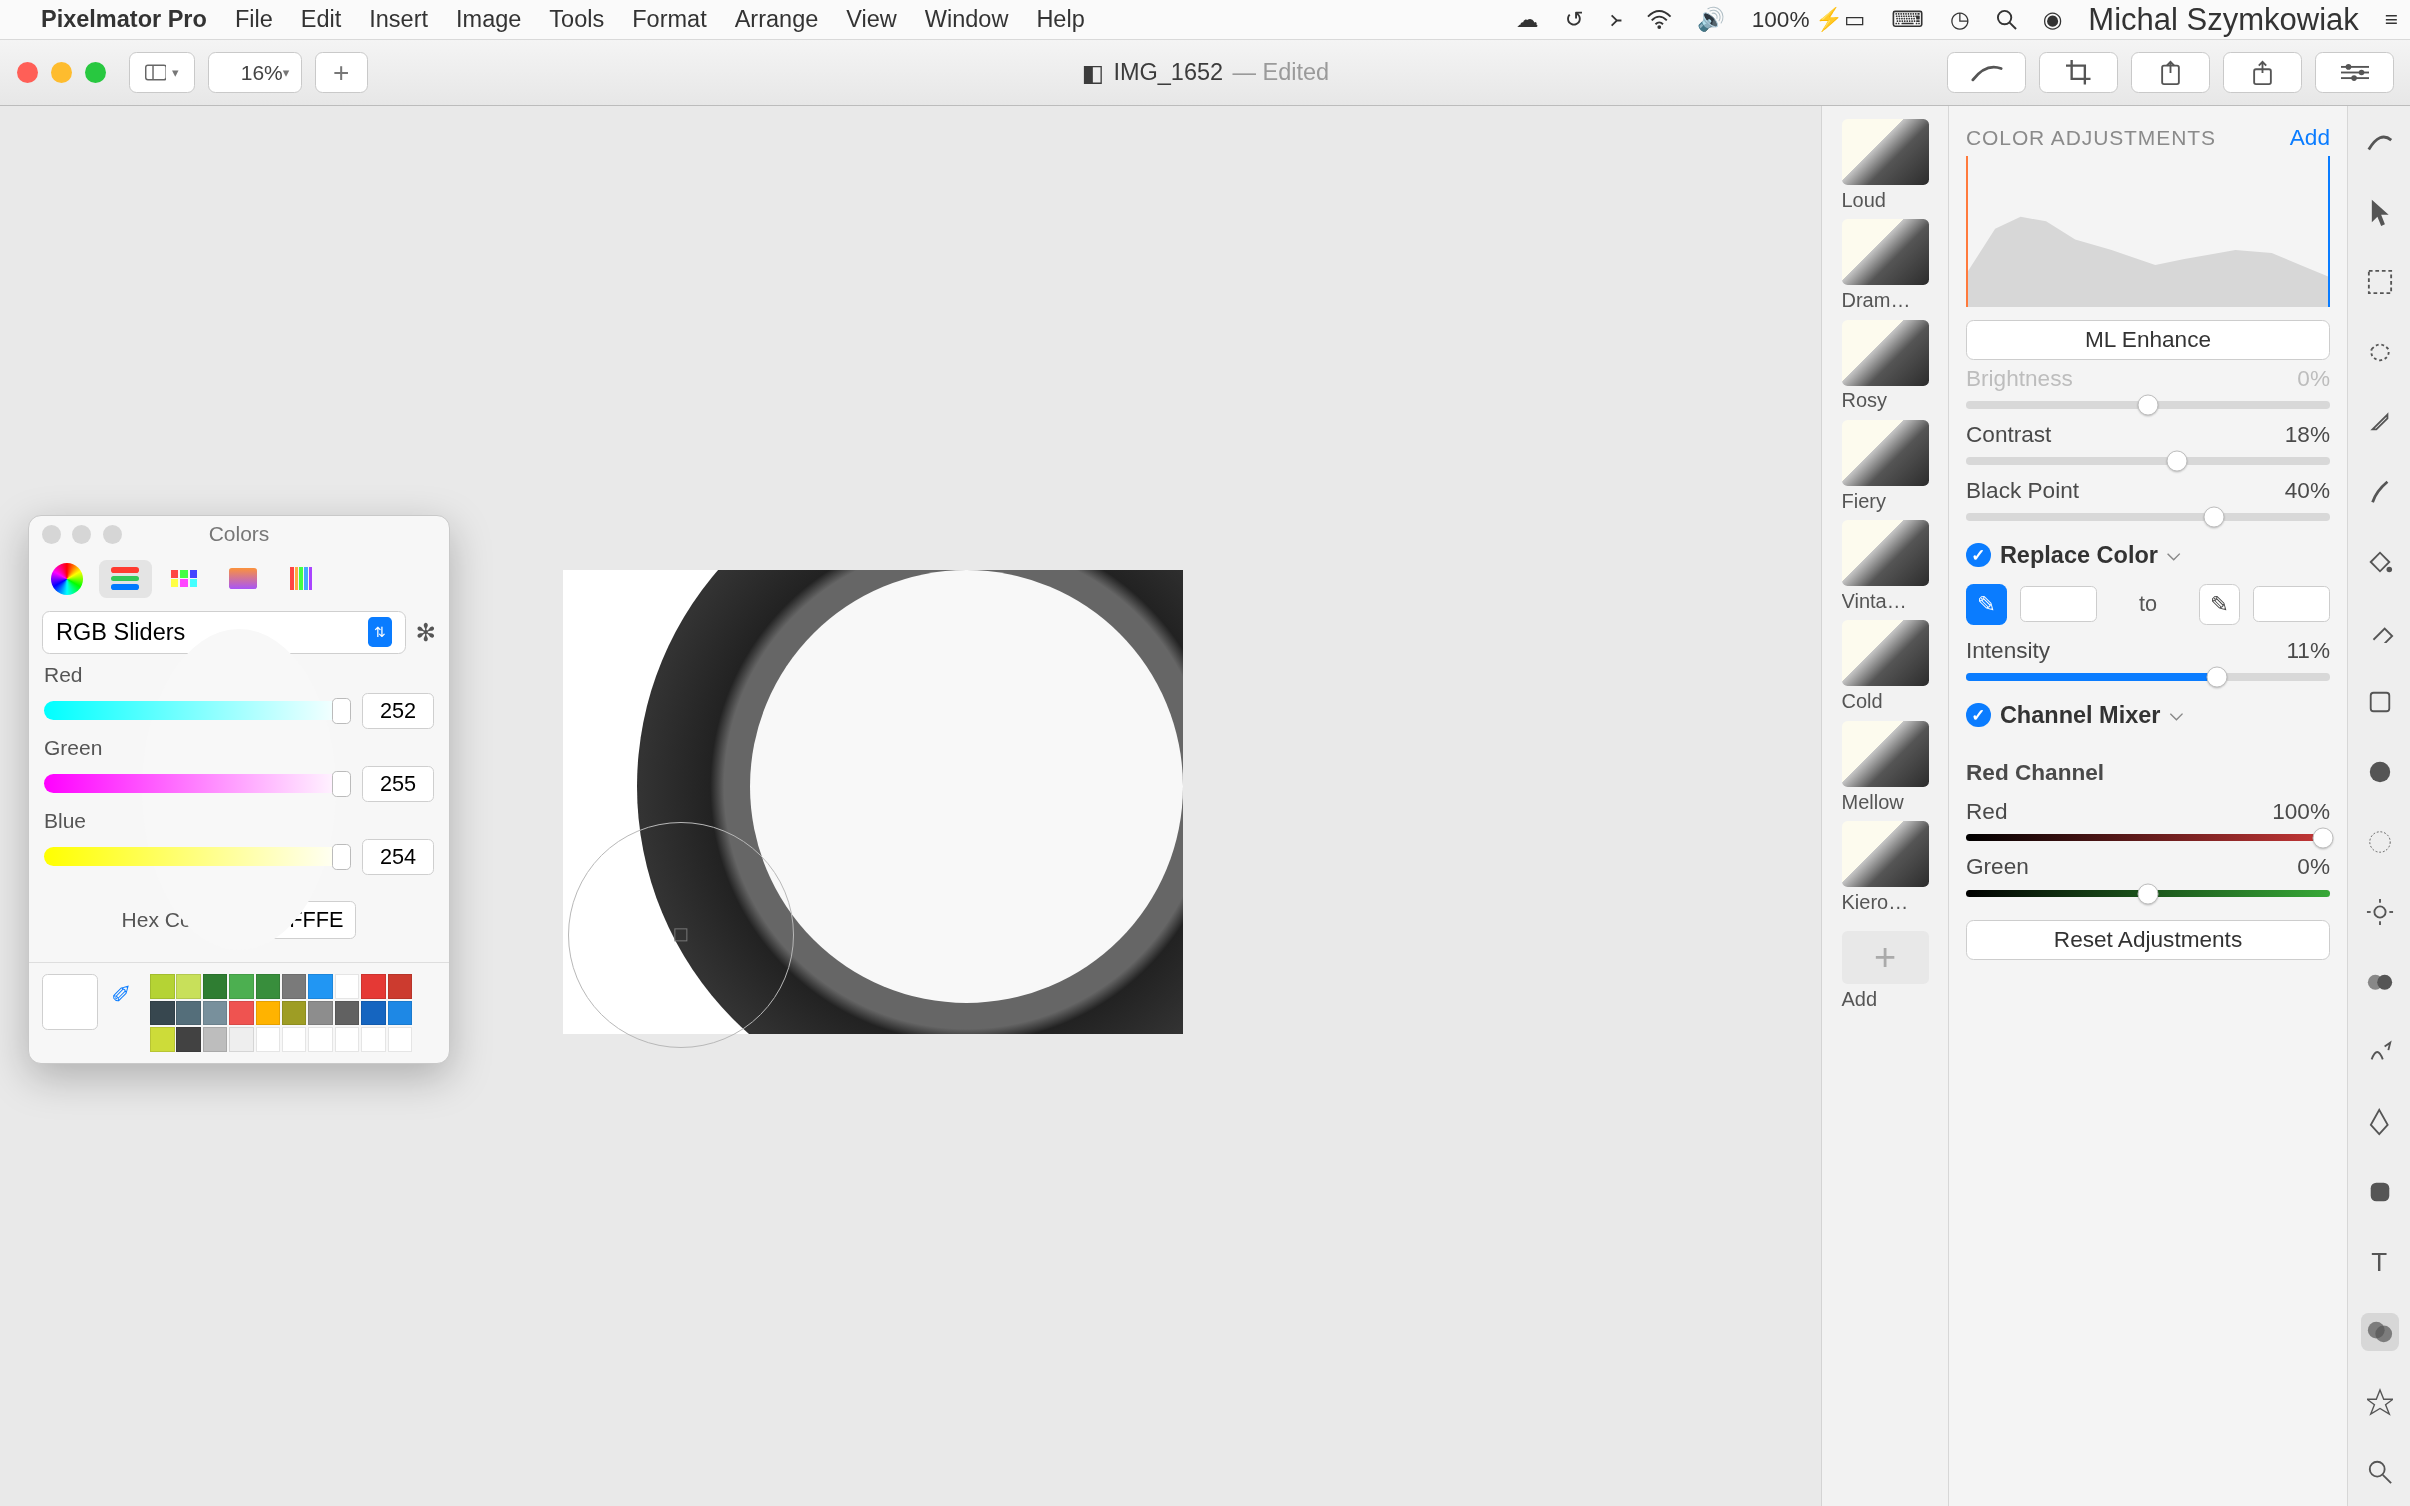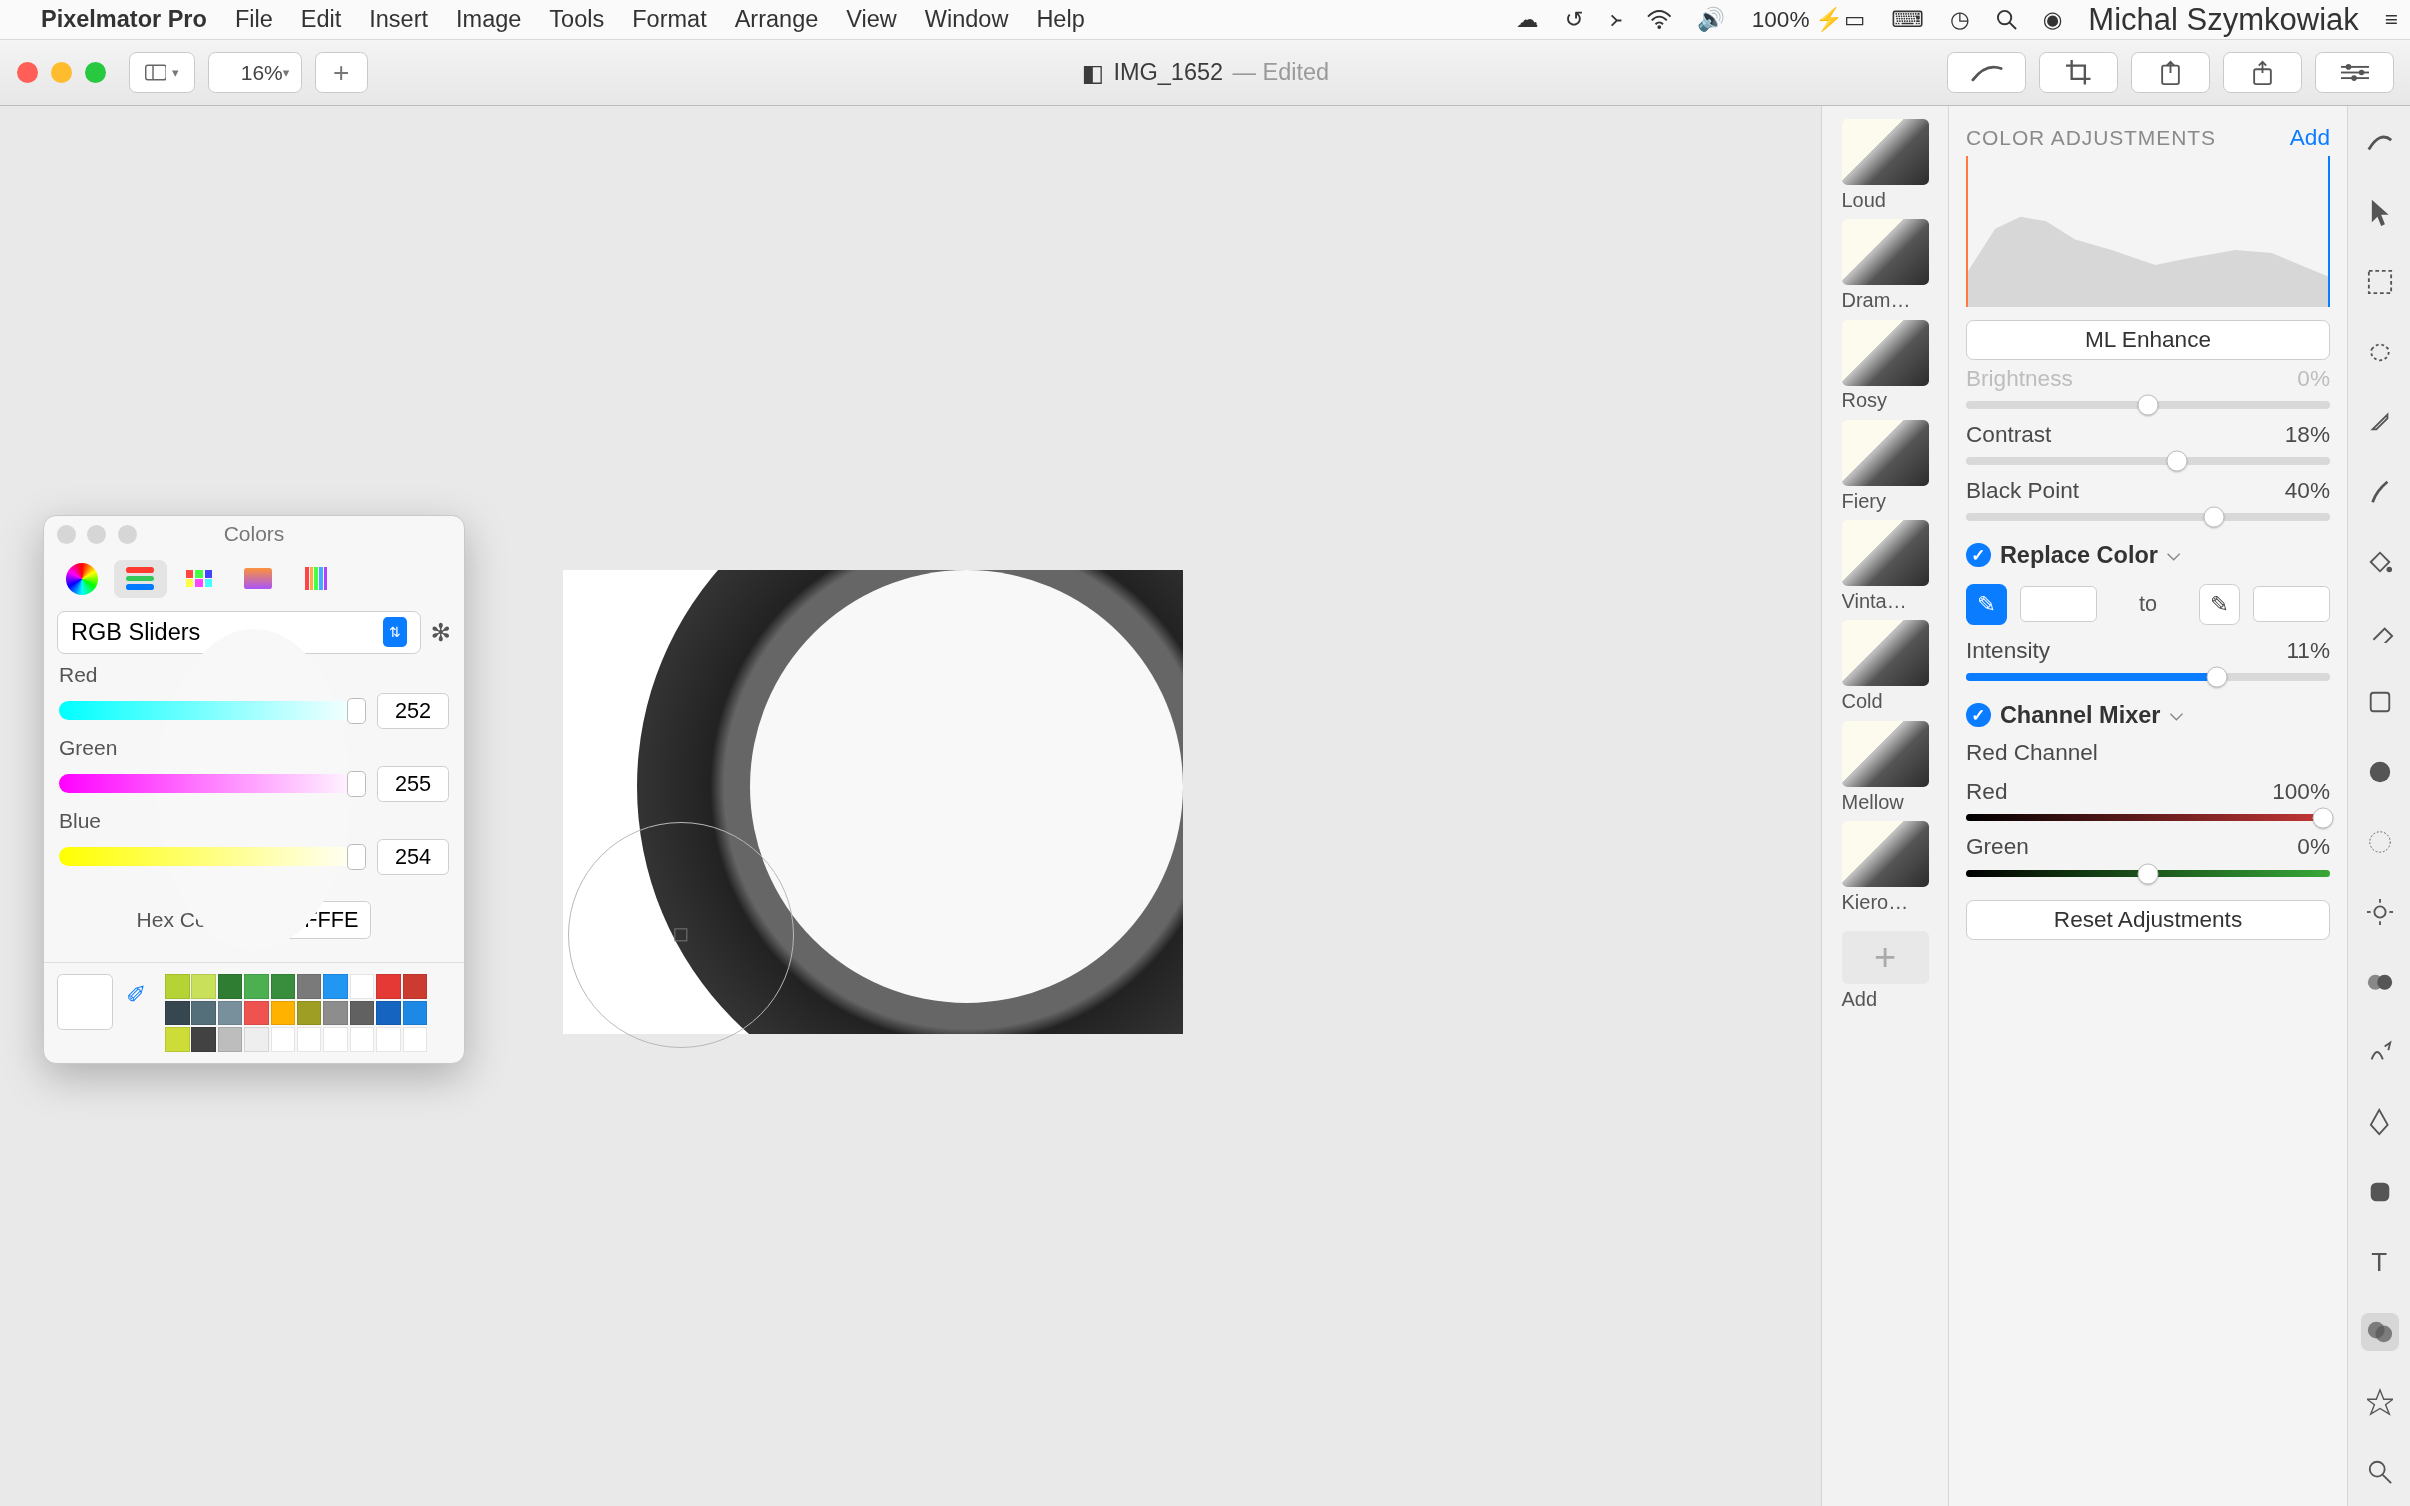--- a/index.html
+++ b/index.html
@@ -67,30 +67,30 @@
 .sect-h { display:flex; align-items:center; gap:9.4px; font-size:23.5px; font-weight:600; color:#333; }
 .sect-h .chk { width:24.5px; height:24.5px; border-radius:50%; background:#0a7cff; display:flex; align-items:center; justify-content:center; color:#fff; font-size:17px;}
 .sect-h .chev{ color:#888; font-size:17px;}
 
 .rc-row{ display:flex; align-items:center; gap:13px; margin-top:15px;}
 .eyedrop{ width:41px;height:41px;border-radius:7.5px;background:#0a7cff;color:#fff;display:flex;align-items:center;justify-content:center;font-size:22.6px;}
 .eyedrop.out{ background:#fff;border:0.9px solid #cdcdcd;color:#444;}
 .swatch{ width:77px; height:36px; background:#fff; border:0.9px solid #cdcdcd; border-radius:5.6px;}
 .to{ flex:1; text-align:center; font-size:21.7px; color:#555;}
 
-.subh{ font-size:22.6px; color:#4a4a4a; margin-top:11px; font-weight:400;}
+.subh{ font-size:22.6px; color:#4a4a4a; margin-top:31px; font-weight:700;}
 .clipped{ color:#bdbdbd; font-size:22.6px; display:flex; justify-content:space-between; margin-top:-3.8px;}
 
 
 .tools { width:64px; background:#eee; border-left:0.9px solid #d7d7d7; display:flex; flex-direction:column; align-items:center; padding-top:17px; gap:32px;}
 .tools .ti{ width:38px; height:38px; display:flex; align-items:center; justify-content:center; color:#5a5a5a; font-size:28px; border-radius:7.5px;}
 .tools .ti.active{ background:#d7d7d7;}
 
 
-.colorswin{ position:absolute; left:43px; top:409px; width:422px; background:#f7f7f7; border:0.9px solid #c9c9c9; border-radius:13px; box-shadow:0 13px 41px rgba(0,0,0,.25);}
+.colorswin{ position:absolute; left:28px; top:409px; width:422px; background:#f7f7f7; border:0.9px solid #c9c9c9; border-radius:13px; box-shadow:0 13px 41px rgba(0,0,0,.25);}
 .cw-title{ height:36px; display:flex; align-items:center; justify-content:center; position:relative; font-size:21px; color:#777;}
 .cw-traffic{ position:absolute; left:13px; top:9.4px; display:flex; gap:11.3px;}
 .cw-traffic span{ width:19px;height:19px;border-radius:50%;background:#d6d6d6;}
 .cw-tabs{ display:flex; gap:5.6px; padding:7.5px 11.3px;}
 .cw-tab{ width:53px; height:38px; border-radius:7.5px; display:flex;align-items:center;justify-content:center;}
 .cw-tab.wheel{ background: conic-gradient(red,yellow,lime,cyan,blue,magenta,red); border-radius:50%; width:32px;height:32px; position:static;}
 .cw-tab.active{ background:#e4e4e4;}
 .cw-sliders-icon span{display:block;width:28px;height:5.6px;border-radius:2.8px;margin:2.8px 0;}
 .cw-select{ margin:5.6px 13px; display:flex; gap:9.4px; align-items:center;}
 .cw-select .sel{ flex:1; height:43px; background:#fff; border:0.9px solid #cfcfcf; border-radius:7.5px; display:flex; align-items:center; padding:0 13px; font-size:23.5px; justify-content:space-between;}

